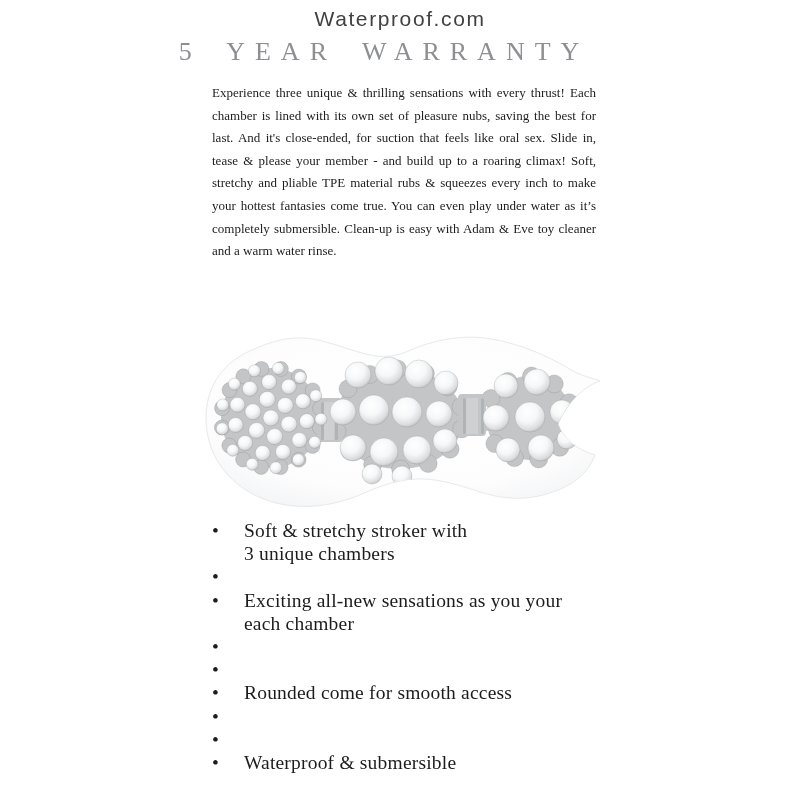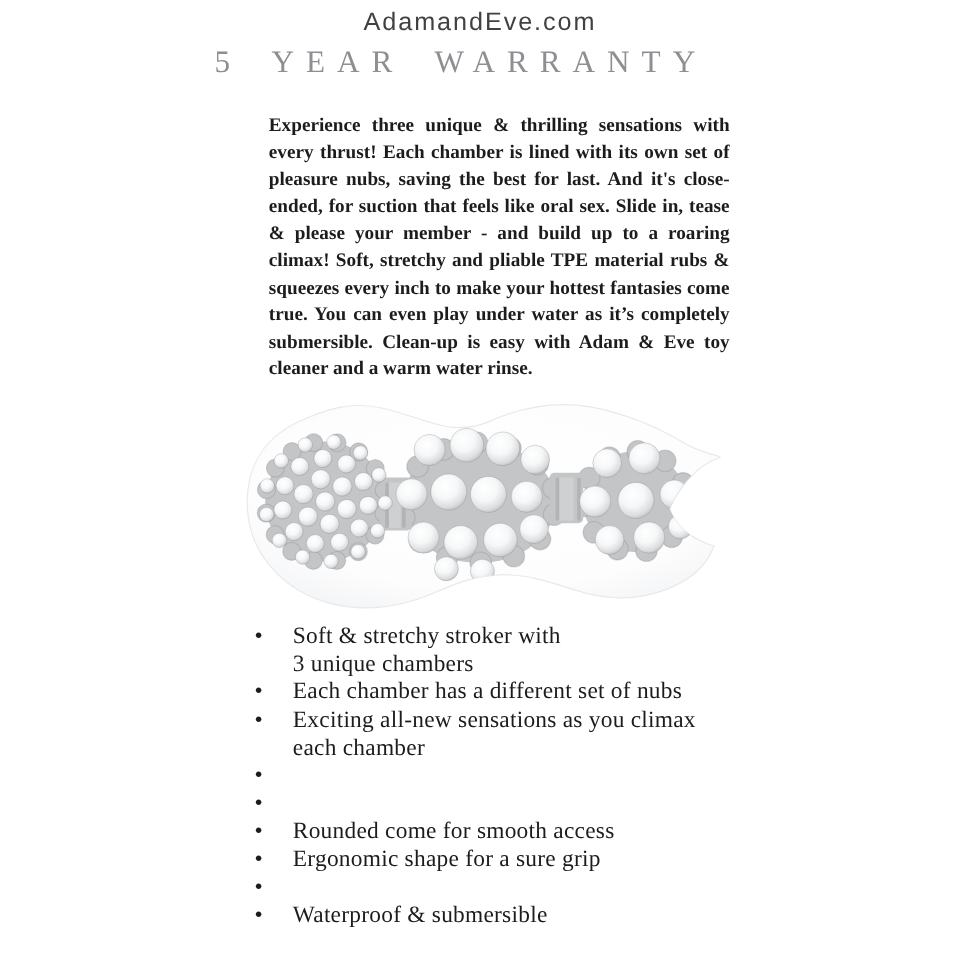--- a/index.html
+++ b/index.html
@@ -12,40 +12,40 @@
     position:absolute;top:7px;left:0;width:800px;text-align:center;
     font-family:"Liberation Sans","DejaVu Sans",sans-serif;
     font-size:21px;font-weight:400;letter-spacing:1.6px;color:var(--header,#414143);
   }
   .warranty{
     position:absolute;top:37px;left:0;width:768px;text-align:center;
     font-size:26px;font-weight:400;letter-spacing:10px;word-spacing:9px;
     color:var(--warranty,#8e8f93);white-space:nowrap;
   }
   .desc{
-    position:absolute;top:78px;left:208px;width:384px;margin:16px;
-    font-size:16px;line-height:22.6px;text-align:justify;color:var(--ink,#1c1c1c);font-weight:bold;
+    position:absolute;top:78px;left:208px;width:384px;margin:4px;
+    font-size:13px;line-height:22.6px;text-align:justify;color:var(--ink,#1c1c1c);
   }
   .figure{
     position:absolute;top:326px;left:200px;width:408px;height:188px;
   }
   .features{
     position:absolute;top:519px;left:212px;width:400px;margin:0;padding:0;list-style:none;
     font-size:19.5px;line-height:23.2px;letter-spacing:0.2px;color:var(--ink,#1c1c1c);
   }
   .feature{display:flex;align-items:flex-start;}
   .dot{width:16px;flex:none;}
   .ftext{white-space:pre-line;margin-left:16px;}
 </style>
 </head>
 <body>
 
 <div class="page" style="--ink: #1c1c1c; --header: #414143; --warranty: #8e8f93;">
 
-  <div class="site">AdamandEve.com</div>
+  <div class="site">Waterproof.com</div>
 
   <div class="warranty">5 YEAR WARRANTY</div>
 
   <p class="desc">Experience three unique &amp; thrilling sensations with every thrust! Each chamber is lined with its own set of pleasure nubs, saving the best for last. And it's close-ended, for suction that feels like oral sex. Slide in, tease &amp; please your member - and build up to a roaring climax! Soft, stretchy and pliable TPE material rubs &amp; squeezes every inch to make your hottest fantasies come true. You can even play under water as it’s completely submersible. Clean-up is easy with Adam &amp; Eve toy cleaner and a warm water rinse.</p>
 
   <div class="figure">
     <svg id="fig-svg" viewBox="0 0 408 188" width="408" height="188" aria-hidden="true">
       <defs>
         <radialGradient id="bodyG" cx="50%" cy="42%" r="78%">
           <stop offset="0%" stop-color="#ffffff"></stop>
@@ -201,45 +201,43 @@
 
   <ul class="features" id="features">
     <li class="feature">
       <span class="dot">•</span>
       <span class="ftext">Soft &amp; stretchy stroker with
 3 unique chambers</span>
     </li>
 
     <li class="feature">
       <span class="dot">•</span>
-      <span class="ftext">Each chamber has a different set of nubs</span>
-    </li>
-
-    <li class="feature">
-      <span class="dot">•</span>
-      <span class="ftext">Exciting all-new sensations as you climax
+    </li>
+
+    <li class="feature">
+      <span class="dot">•</span>
+      <span class="ftext">Exciting all-new sensations as you your
 each chamber</span>
     </li>
 
     <li class="feature">
       <span class="dot">•</span>
     </li>
 
     <li class="feature">
       <span class="dot">•</span>
     </li>
 
     <li class="feature">
       <span class="dot">•</span>
       <span class="ftext">Rounded come for smooth access</span>
     </li>
 
     <li class="feature">
       <span class="dot">•</span>
-      <span class="ftext">Ergonomic shape for a sure grip</span>
     </li>
 
     <li class="feature">
       <span class="dot">•</span>
     </li>
 
     <li class="feature">
       <span class="dot">•</span>
       <span class="ftext">Waterproof &amp; submersible</span>
     </li>

